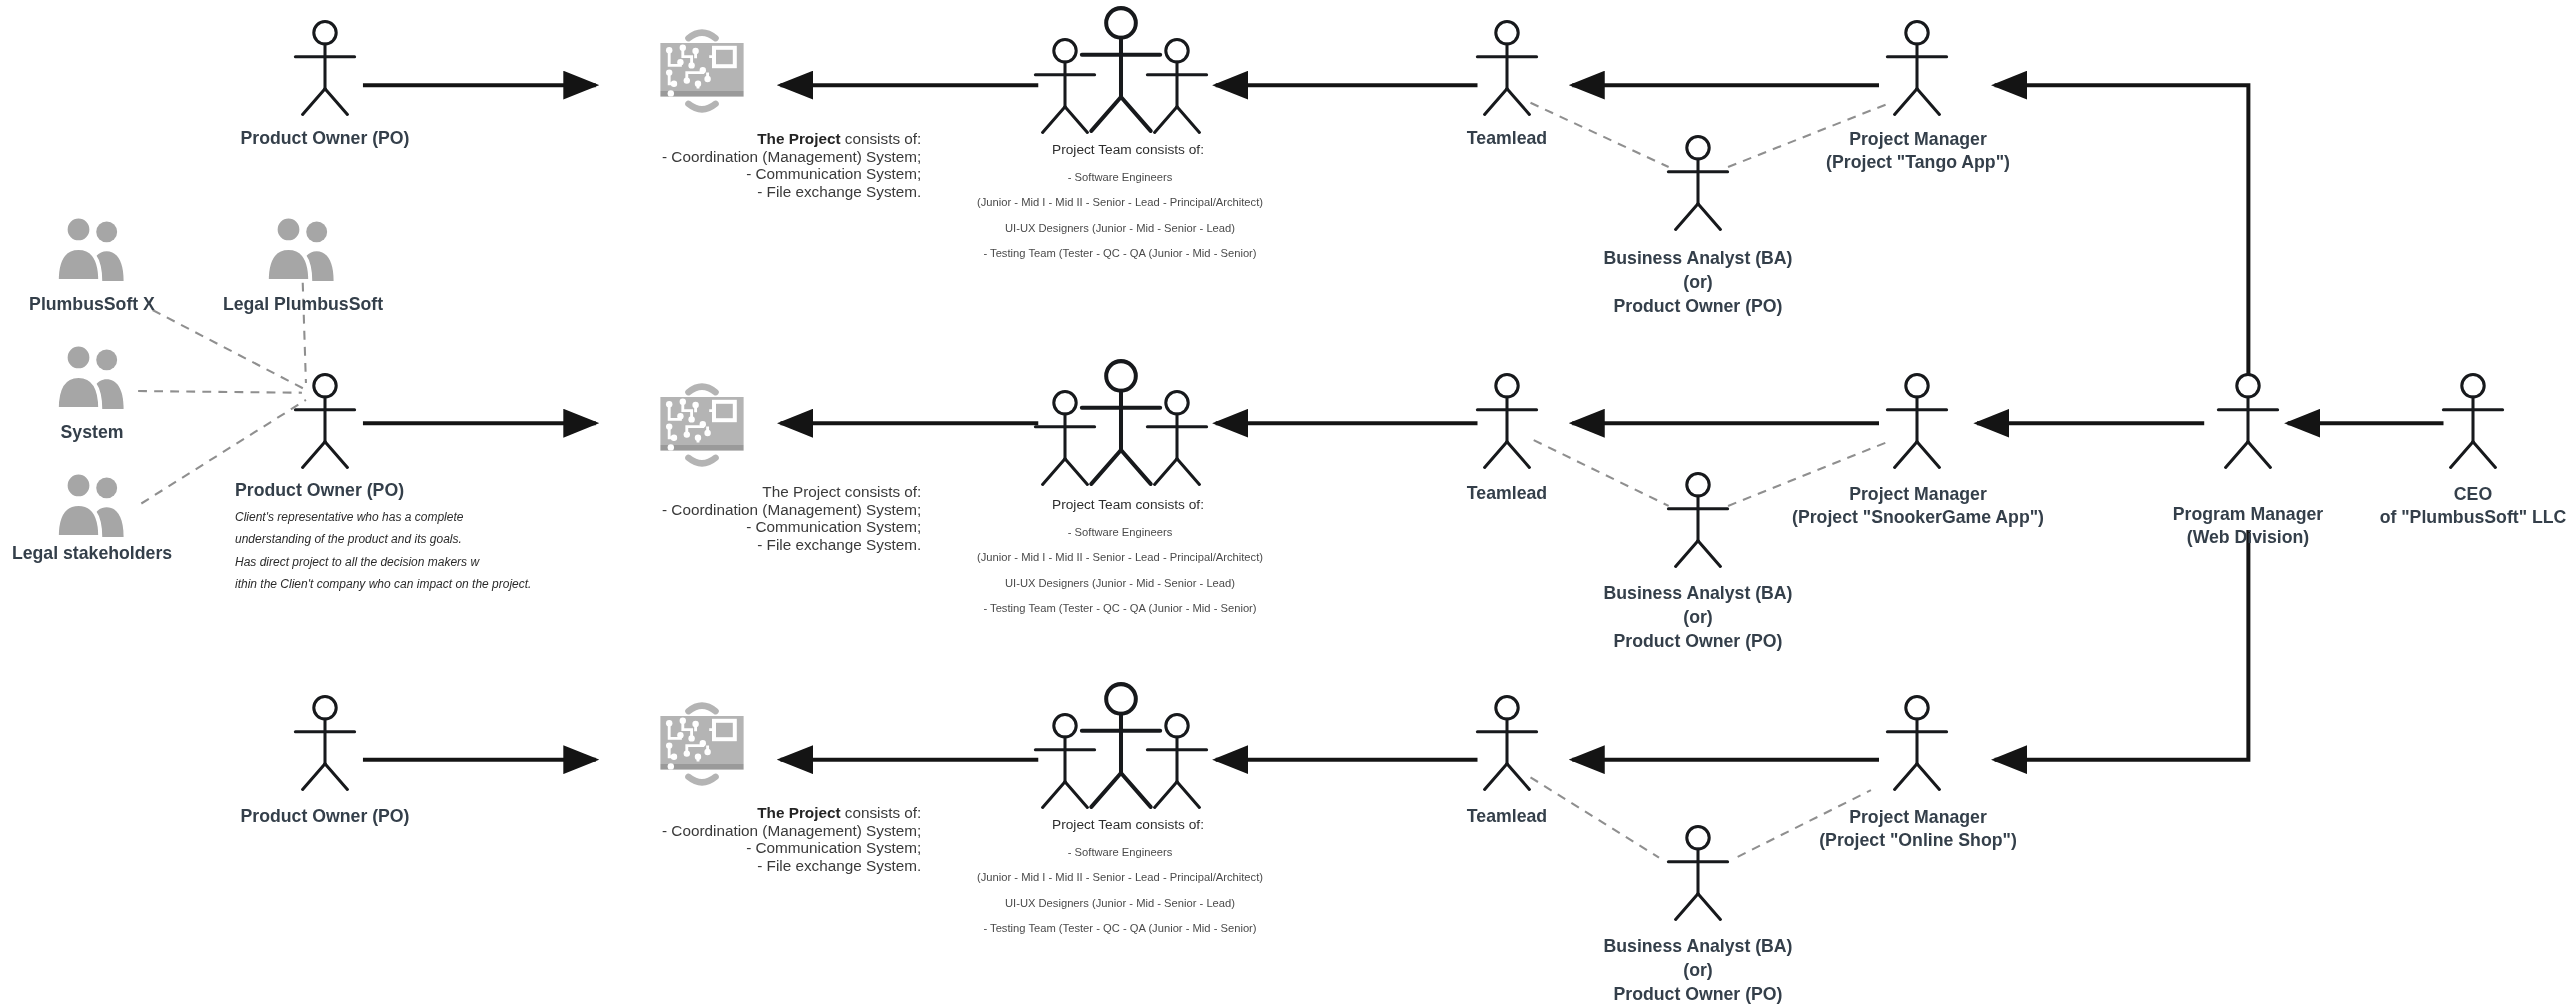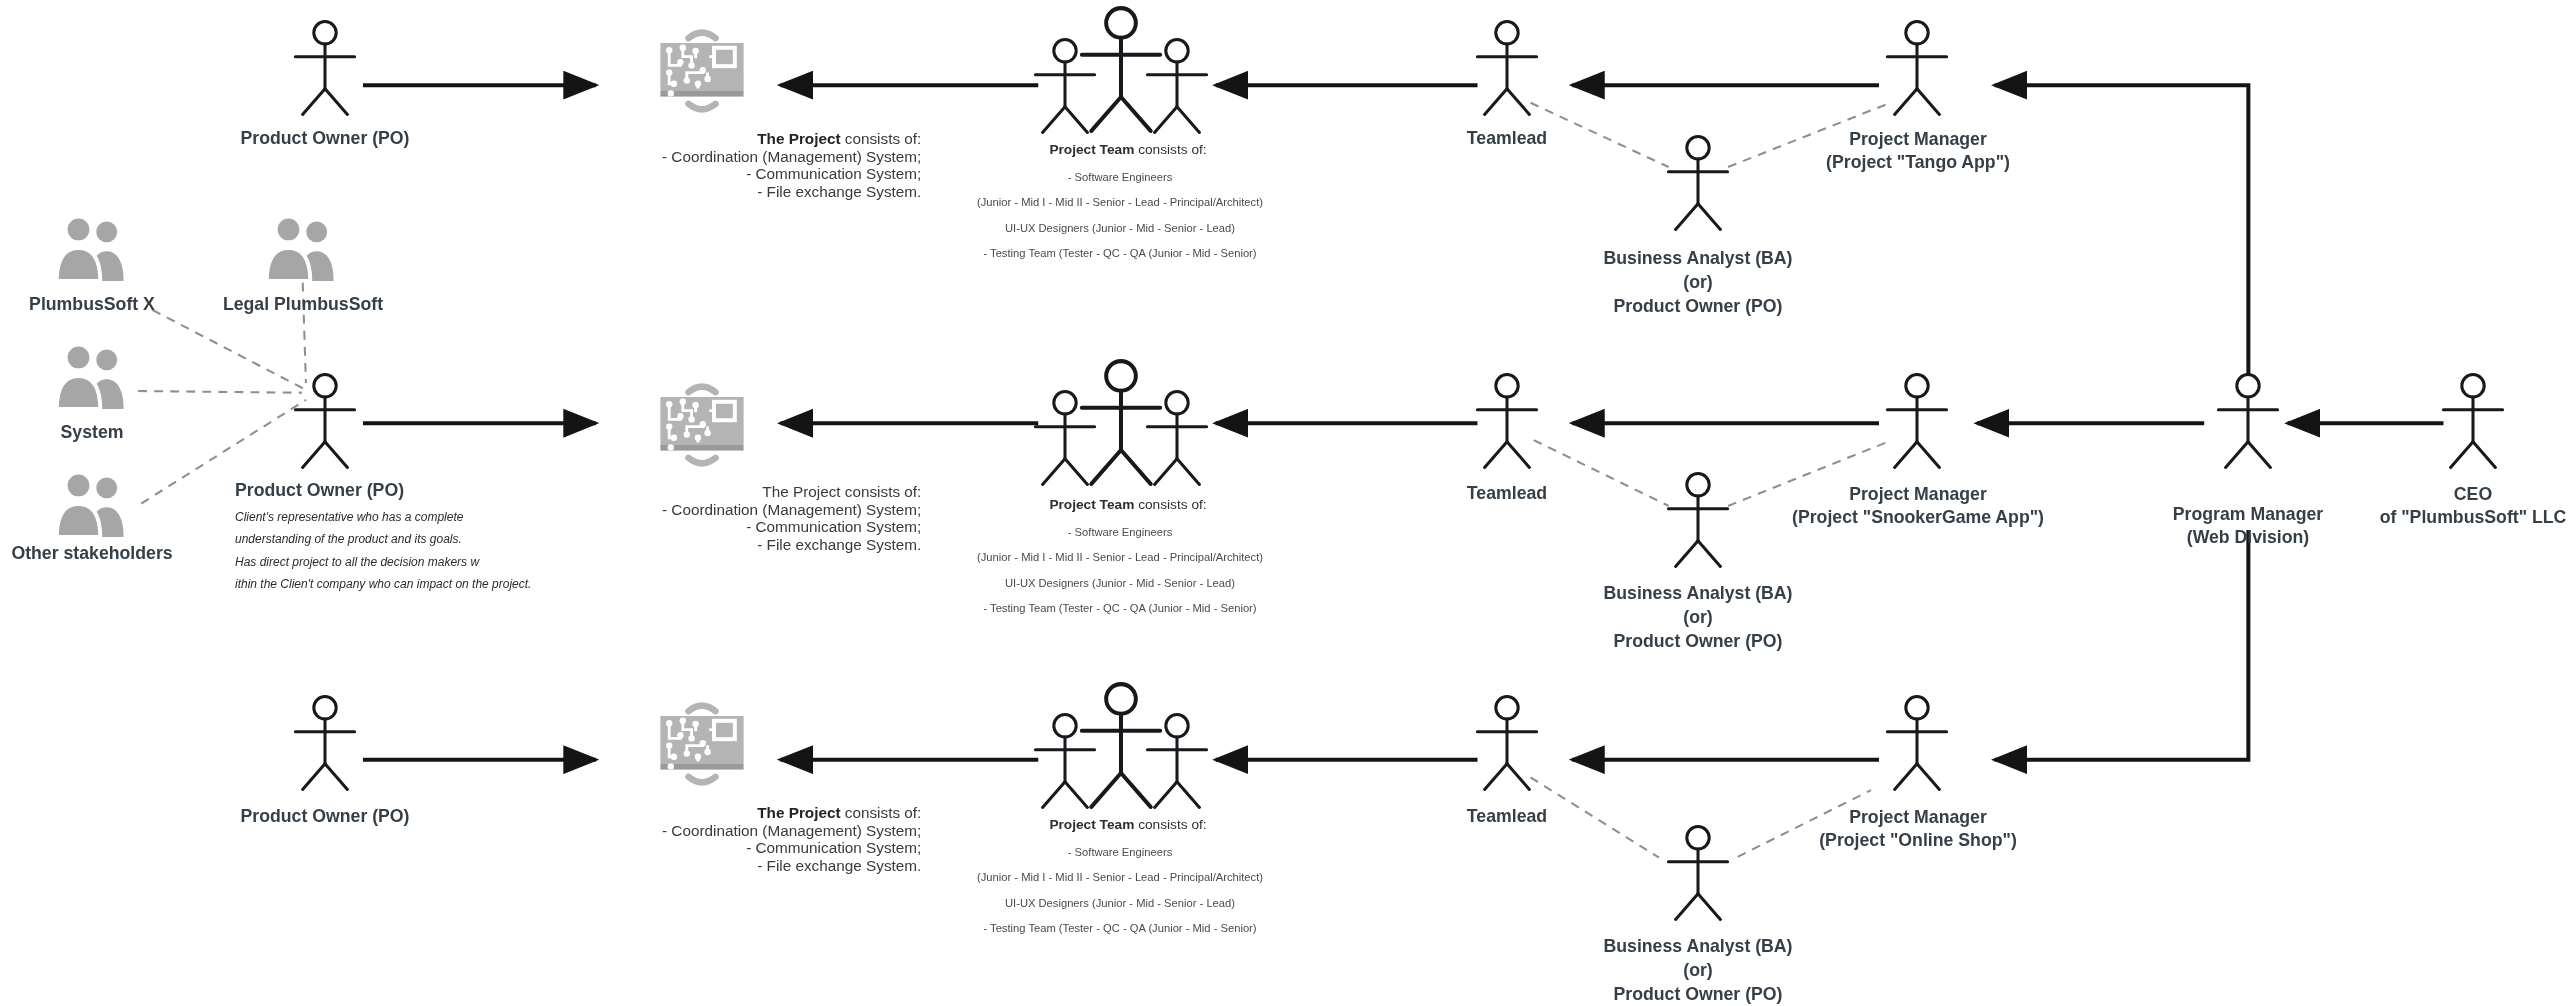--- a/index.html
+++ b/index.html
@@ -8,21 +8,21 @@
   .wires{position:absolute;left:0;top:0;}
   .lbl{position:absolute;transform:translateX(-50%);text-align:center;font-weight:bold;
        font-size:17.7px;line-height:21px;color:#343f4a;white-space:nowrap;}
   .lbl2 .ln{line-height:22.5px;}
   .ba-lbl .ln{line-height:24px;}
   .proj-text{position:absolute;font-size:15.3px;line-height:17.7px;color:#3a3a3a;white-space:nowrap;text-align:right;}
   .proj-text .b{font-weight:bold;color:#242424;}
   .proj-text.plain .b{font-weight:normal;color:#3a3a3a;}
   .team-text{position:absolute;transform:translateX(-50%);text-align:center;white-space:nowrap;color:#4a4a4a;}
   .team-title{font-size:13.7px;line-height:17px;color:#2e2e2e;}
-  .team-title .b{font-weight:bold;margin-left:16px;}
+  .team-title .b{font-weight:normal;margin-left:16px;}
   .team-line{font-size:11.2px;line-height:12.4px;margin-top:13px;}
   .po-block{position:absolute;white-space:nowrap;}
   .po-block .po-title{font-weight:bold;font-size:17.7px;line-height:21px;color:#343f4a;margin-bottom:4.8px;}
   .po-block .po-desc{font-style:italic;font-size:12px;line-height:22.5px;color:#2b2b2b;}
   .icon{position:absolute;}
 </style>
 </head>
 <body>
 
 <div id="canvas">
@@ -132,21 +132,21 @@
   <div class="lbl" style="left:303px;top:294px">Legal PlumbusSoft</div>
 
   <svg class="icon" style="left:51px;top:343px" width="84" height="66" viewBox="0 0 104 82">
       <use href="#sym-people"></use>
     </svg>
   <div class="lbl" style="left:92px;top:422px">System</div>
 
   <svg class="icon" style="left:51px;top:471px" width="84" height="66" viewBox="0 0 104 82">
       <use href="#sym-people"></use>
     </svg>
-  <div class="lbl" style="left:92px;top:543px">Other stakeholders</div>
+  <div class="lbl" style="left:92px;top:543px">Legal stakeholders</div>
 
   <svg class="icon" style="left:289px;top:20px" width="72" height="96" viewBox="0 0 90 120">
       <use href="#sym-actor"></use>
     </svg>
   <div class="lbl" style="left:325px;top:128px">Product Owner (PO)</div>
 
   <svg class="icon" style="left:658px;top:26px" width="88" height="90" viewBox="0 0 110 112">
       <use href="#sym-chip"></use>
     </svg>
   <div class="proj-text" style="left:662px;top:130px">

